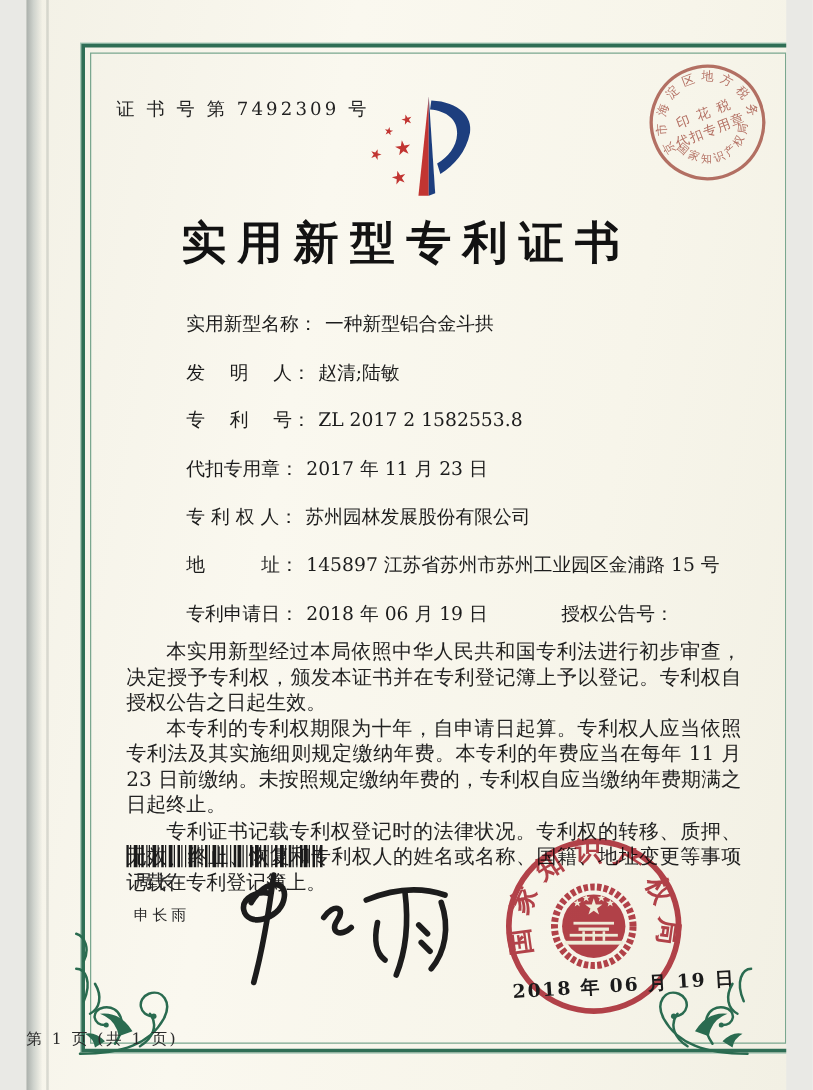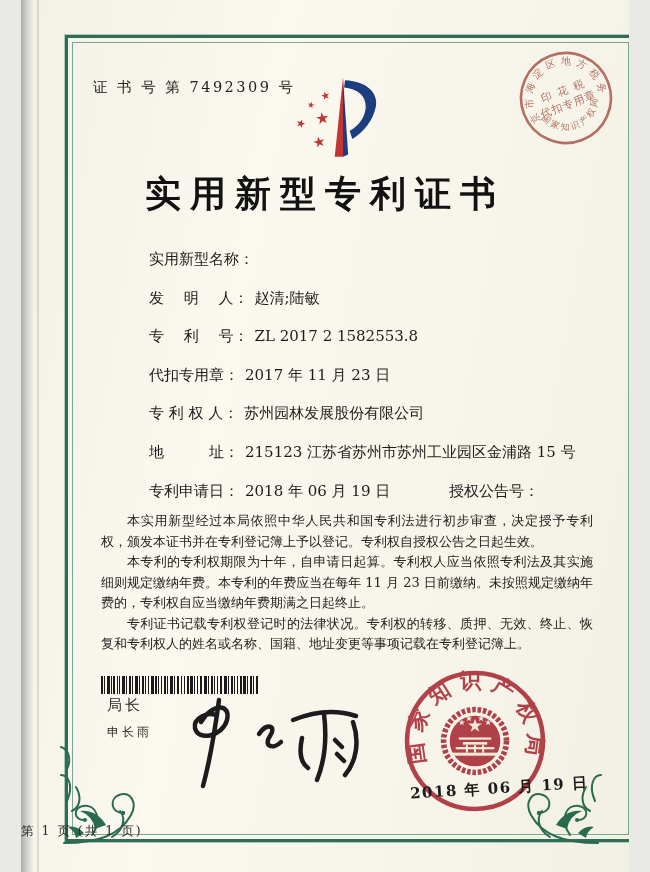--- a/index.html
+++ b/index.html
@@ -25,21 +25,21 @@
   .tax-stamp{position:absolute;left:497px;top:50px;width:96px;height:96px;
         transform:rotate(-21deg);opacity:.88;mix-blend-mode:multiply;}
 
   .fields{position:absolute;left:84px;top:250px;width:500px;margin-left:44px;}
   .field-row{position:relative;height:38.6px;display:flex;align-items:flex-start;font-size:15px;}
   .field-label{white-space:pre;color:#1c1c1c;}
   .field-value{white-space:pre;color:#1c1c1c;padding-left:6px;}
   .grant-col2{position:absolute;left:300px;top:0;display:flex;}
 
   .body-text{position:absolute;left:80px;top:511px;width:492px;}
-  .body-text p{margin:0;text-indent:2em;font-size:13px;line-height:20.5px;
+  .body-text p{margin:0;text-indent:2em;font-size:16px;line-height:20.5px;
         text-align:justify;color:#222;}
 
   .barcode{position:absolute;left:80px;top:676px;width:158px;height:18px;}
 
   .officer{position:absolute;left:86px;top:696px;font-family:"Liberation Sans","DejaVu Sans",sans-serif;}
   .officer-title{font-size:15px;letter-spacing:3px;color:#2a2a2a;margin-bottom:9px;}
   .officer-name{font-size:12px;letter-spacing:3px;color:#2a2a2a;}
 
   .signature{position:absolute;left:142px;top:690px;width:210px;height:100px;}
 
@@ -100,40 +100,41 @@
     <text font-size="8.6" letter-spacing="2.4" fill="#b06157">
       <textPath href="#tsBot" startOffset="50%" text-anchor="middle">国家知识产权局</textPath>
     </text>
     <text x="47" y="43" text-anchor="middle" font-size="10.5" letter-spacing="1.5" fill="#b06157">印 花 税</text>
     <text x="47" y="57" text-anchor="middle" font-size="10.5" letter-spacing="1" fill="#b06157">代扣专用章</text>
   </svg>
 
   <div class="fields">
     <div class="field-row">
       <span class="field-label">实用新型名称：</span>
+      <span class="field-value">一种新型铝合金斗拱</span>
     </div>
     <div class="field-row">
       <span class="field-label">发　 明　 人：</span>
       <span class="field-value">赵清;陆敏</span>
     </div>
     <div class="field-row">
       <span class="field-label">专　 利　 号：</span>
       <span class="field-value">ZL 2017 2 1582553.8</span>
     </div>
     <div class="field-row">
       <span class="field-label">代扣专用章：</span>
       <span class="field-value">2017 年 11 月 23 日</span>
     </div>
     <div class="field-row">
       <span class="field-label">专 利 权 人：</span>
       <span class="field-value">苏州园林发展股份有限公司</span>
     </div>
     <div class="field-row">
       <span class="field-label">地　　　址：</span>
-      <span class="field-value">215123 江苏省苏州市苏州工业园区金浦路 15 号</span>
+      <span class="field-value">145897 江苏省苏州市苏州工业园区金浦路 15 号</span>
     </div>
     <div class="field-row">
       <span class="field-label">专利申请日：</span>
       <span class="field-value">2018 年 06 月 19 日</span>
       <span class="grant-col2">
         <span class="field-label">授权公告号：</span>
       </span>
     </div>
   </div>
 

